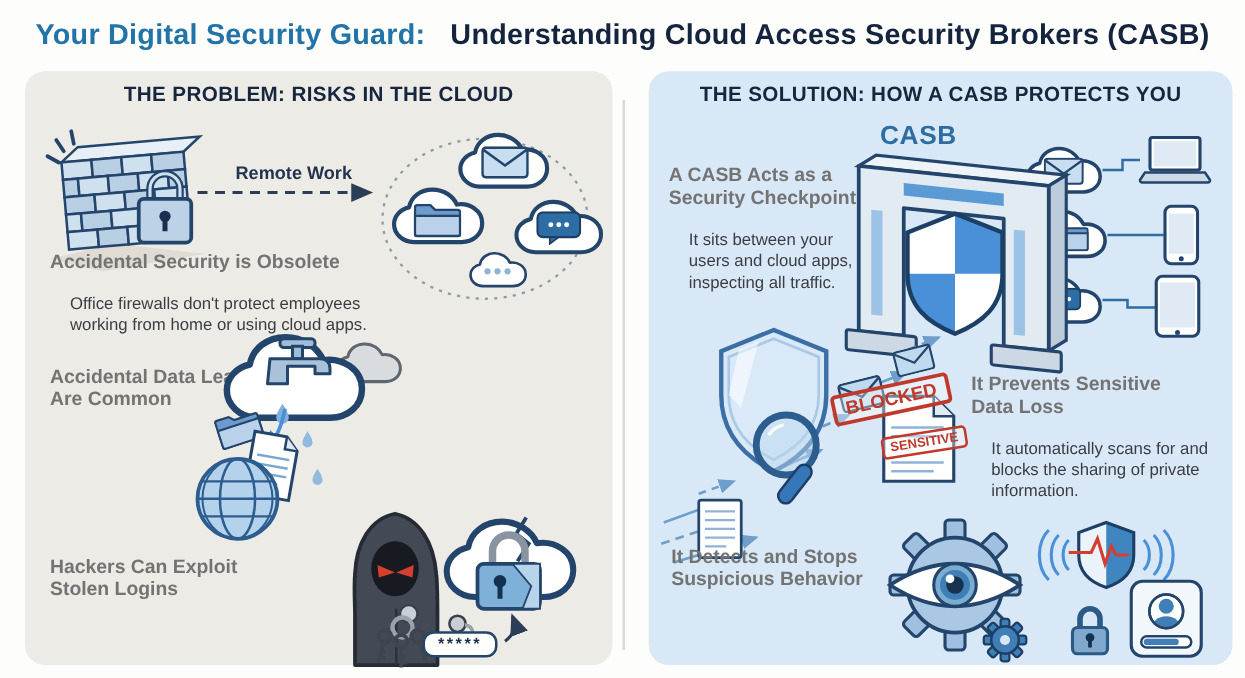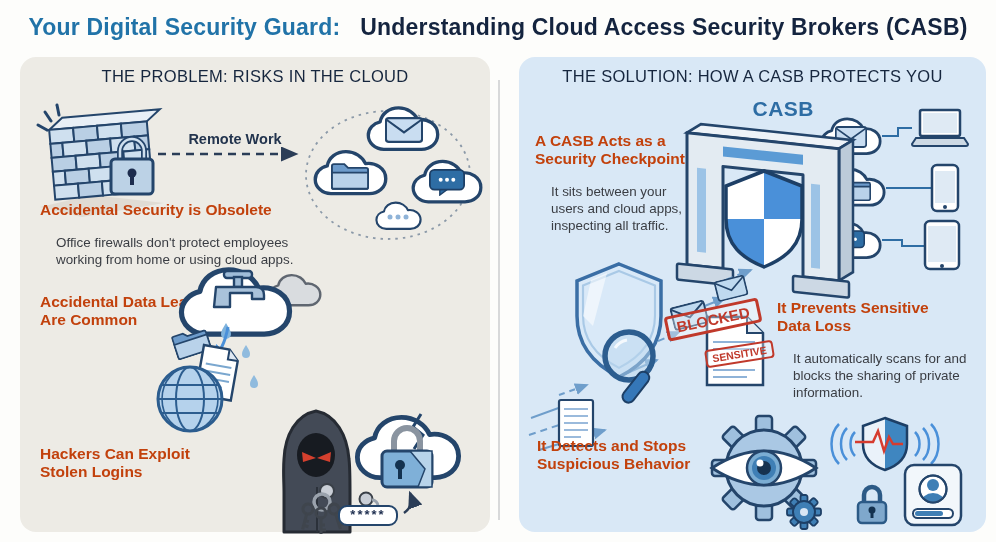--- a/index.html
+++ b/index.html
@@ -7,25 +7,25 @@
         font-family:"Liberation Sans",sans-serif;}
   .title{position:absolute;top:14px;left:0;width:996px;text-align:center;
          font-size:23px;font-weight:800;letter-spacing:.2px;white-space:nowrap;}
   .title .hl{color:#2173a8;}
   .title .rest{color:#14243f;margin-left:20px;}
   .panel{position:absolute;top:57px;height:475px;border-radius:16px;}
   .panel.problem{left:20px;width:470px;background:#edebe5;}
   .panel.solution{left:519px;width:467px;background:#d9e8f6;}
   .divider{position:absolute;left:498px;top:80px;width:2px;height:440px;background:#b9bcc0;opacity:.55;}
   .panel-header{position:absolute;top:10px;left:0;right:0;text-align:center;
-                font-size:16.5px;font-weight:400;color:#16263e;letter-spacing:.3px;}
+                font-size:16.5px;font-weight:700;color:#16263e;letter-spacing:.3px;}
   .abs{position:absolute;}
-  .tb h3{margin:0 0 3px 0;font-size:15.5px;line-height:1.16;color:#c2410c;font-weight:800;}
+  .tb h3{margin:0 0 3px 0;font-size:15.5px;line-height:1.16;color:#737373;font-weight:800;}
   .tb p{margin:16px;font-size:13.4px;line-height:1.26;color:#3a3d43;}
-  .casb-label{position:absolute;left:185px;top:40px;width:110px;text-align:right;
+  .casb-label{position:absolute;left:185px;top:40px;width:110px;text-align:left;
               font-size:21px;font-weight:800;color:#2e6da4;letter-spacing:.5px;}
   .rw-label{position:absolute;left:140px;top:74px;width:150px;text-align:center;
             font-size:14.5px;color:#23344e;font-weight:600;}
   .pwd-pill{position:absolute;left:318px;top:448px;width:56px;height:17px;background:#fff;
             border:2.5px solid #24456b;border-radius:9px;text-align:center;
             font-size:13px;font-weight:800;letter-spacing:2px;color:#1d2d4e;line-height:15px;}
   .stamp{position:absolute;font-weight:800;color:#c0392b;border:3px solid #c0392b;
          border-radius:4px;background:rgba(255,255,255,.35);text-align:center;}
   .stamp.blocked{left:146px;top:250px;font-size:15px;padding:1px 8px;transform:rotate(-12deg);}
   .stamp.sensitive{left:186px;top:288px;font-size:10.5px;padding:1px 5px;border-width:2.5px;transform:rotate(-9deg);}

